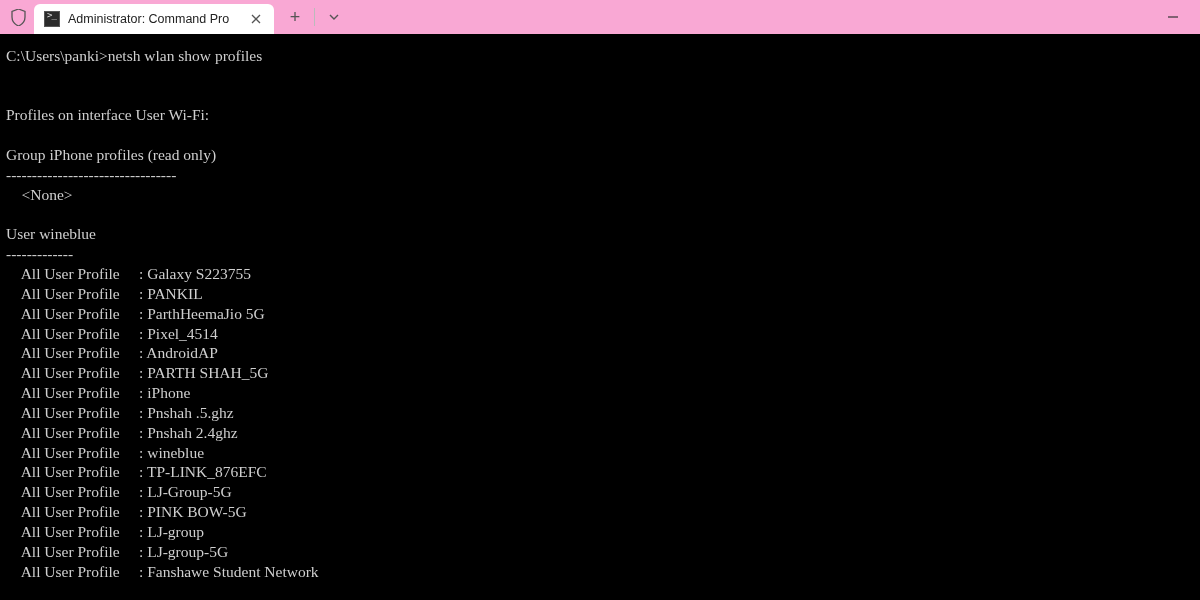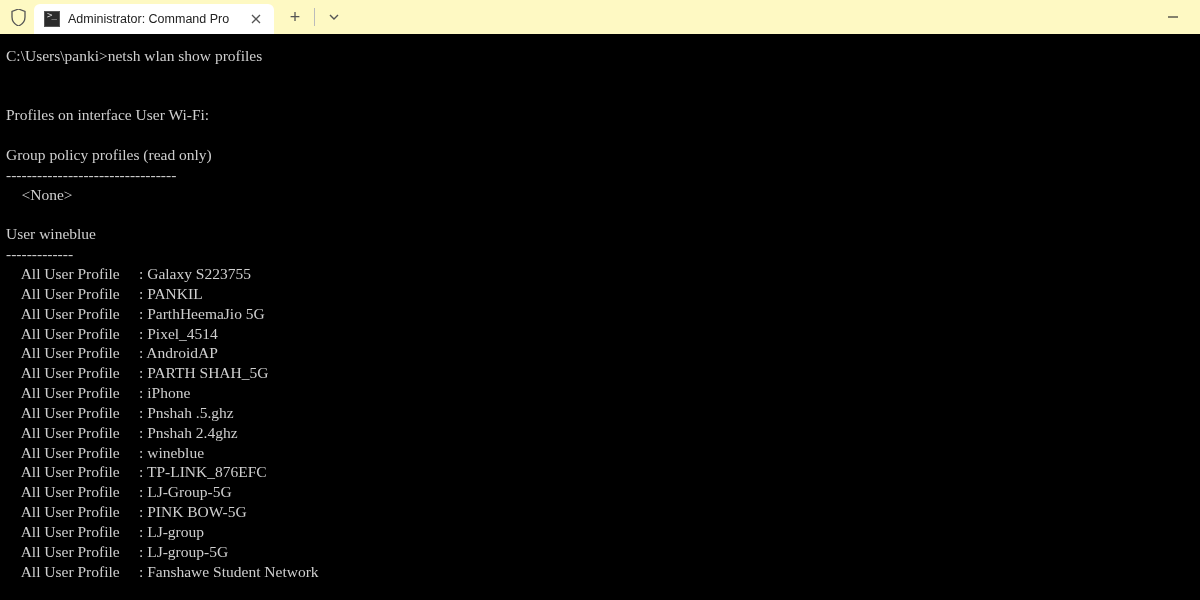--- a/index.html
+++ b/index.html
@@ -5,21 +5,21 @@
     * { margin: 0; padding: 0; box-sizing: border-box; }
     body {
       width: 1200px;
       height: 600px;
       background: #000;
       overflow: hidden;
       font-family: "Consolas", "Cascadia Mono", monospace;
     }
     .titlebar {
       height: 34px;
-      background: #fef9c3;
+      background: #f9a8d4;
       display: flex;
       align-items: center;
       padding: 0 4px;
     }
     .shield-icon {
       width: 16px;
       height: 18px;
       margin: 0 8px 0 6px;
       display: flex;
       align-items: center;
@@ -154,21 +154,21 @@
           <path d="M1 6 H11" stroke="#333" stroke-width="1.2"></path>
         </svg>
     </div>
   </div>
 </div>
 
 <div class="terminal"><span class="prompt-line"><span>C:\Users\panki&gt;</span><span>netsh wlan show profiles</span></span>
 
 <span>Profiles on interface User Wi-Fi:</span>
 
-<span>Group policy profiles (read only)</span>
+<span>Group iPhone profiles (read only)</span>
 <span>---------------------------------</span>
 <span>    <span>&lt;None&gt;</span></span>
 
 <span>User wineblue</span>
 <span>-------------</span>
 <span id="profiles-container">    All User Profile     : Galaxy S223755
     All User Profile     : PANKIL
     All User Profile     : ParthHeemaJio 5G
     All User Profile     : Pixel_4514
     All User Profile     : AndroidAP

